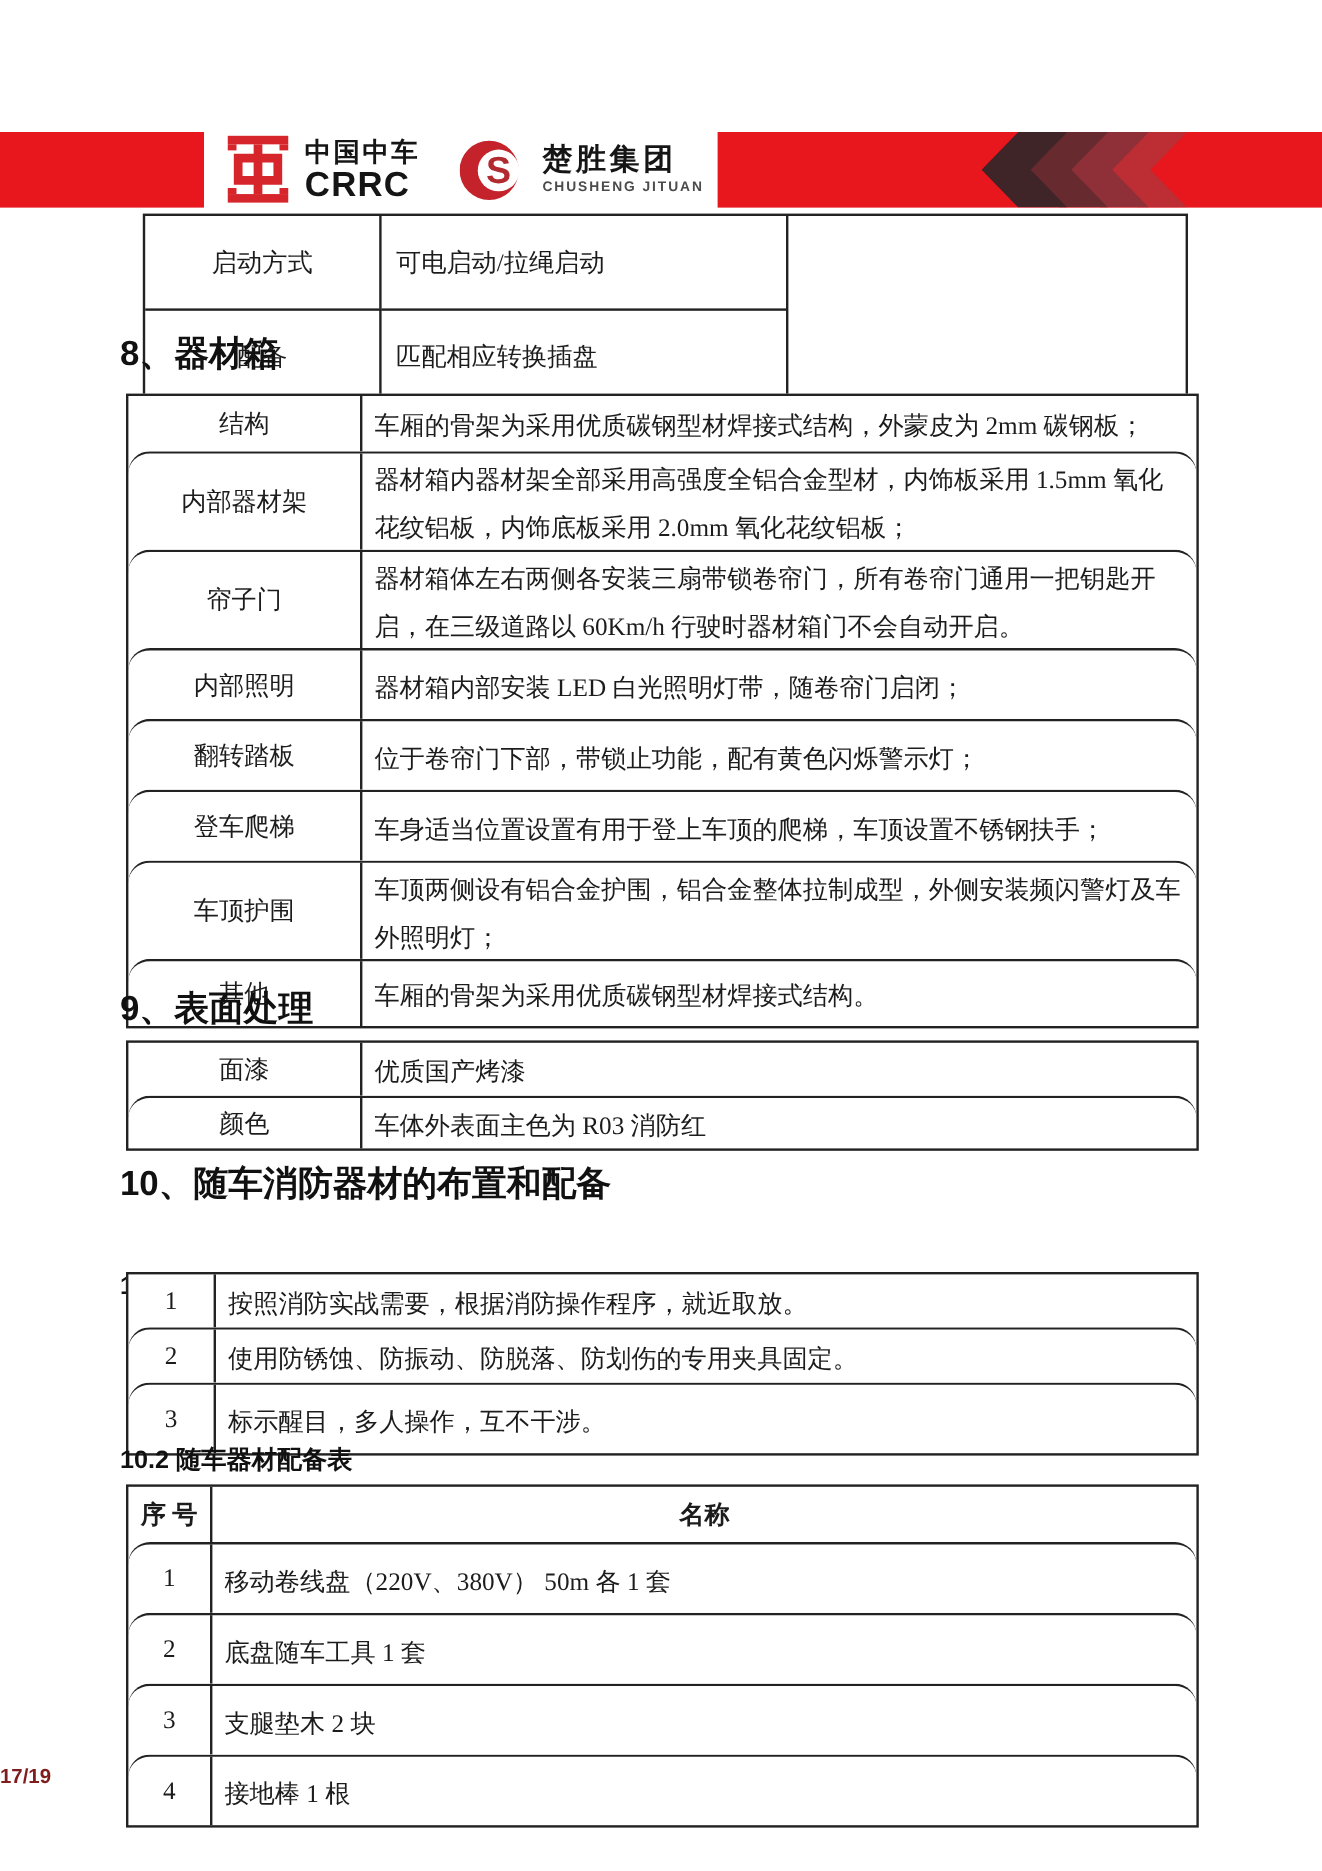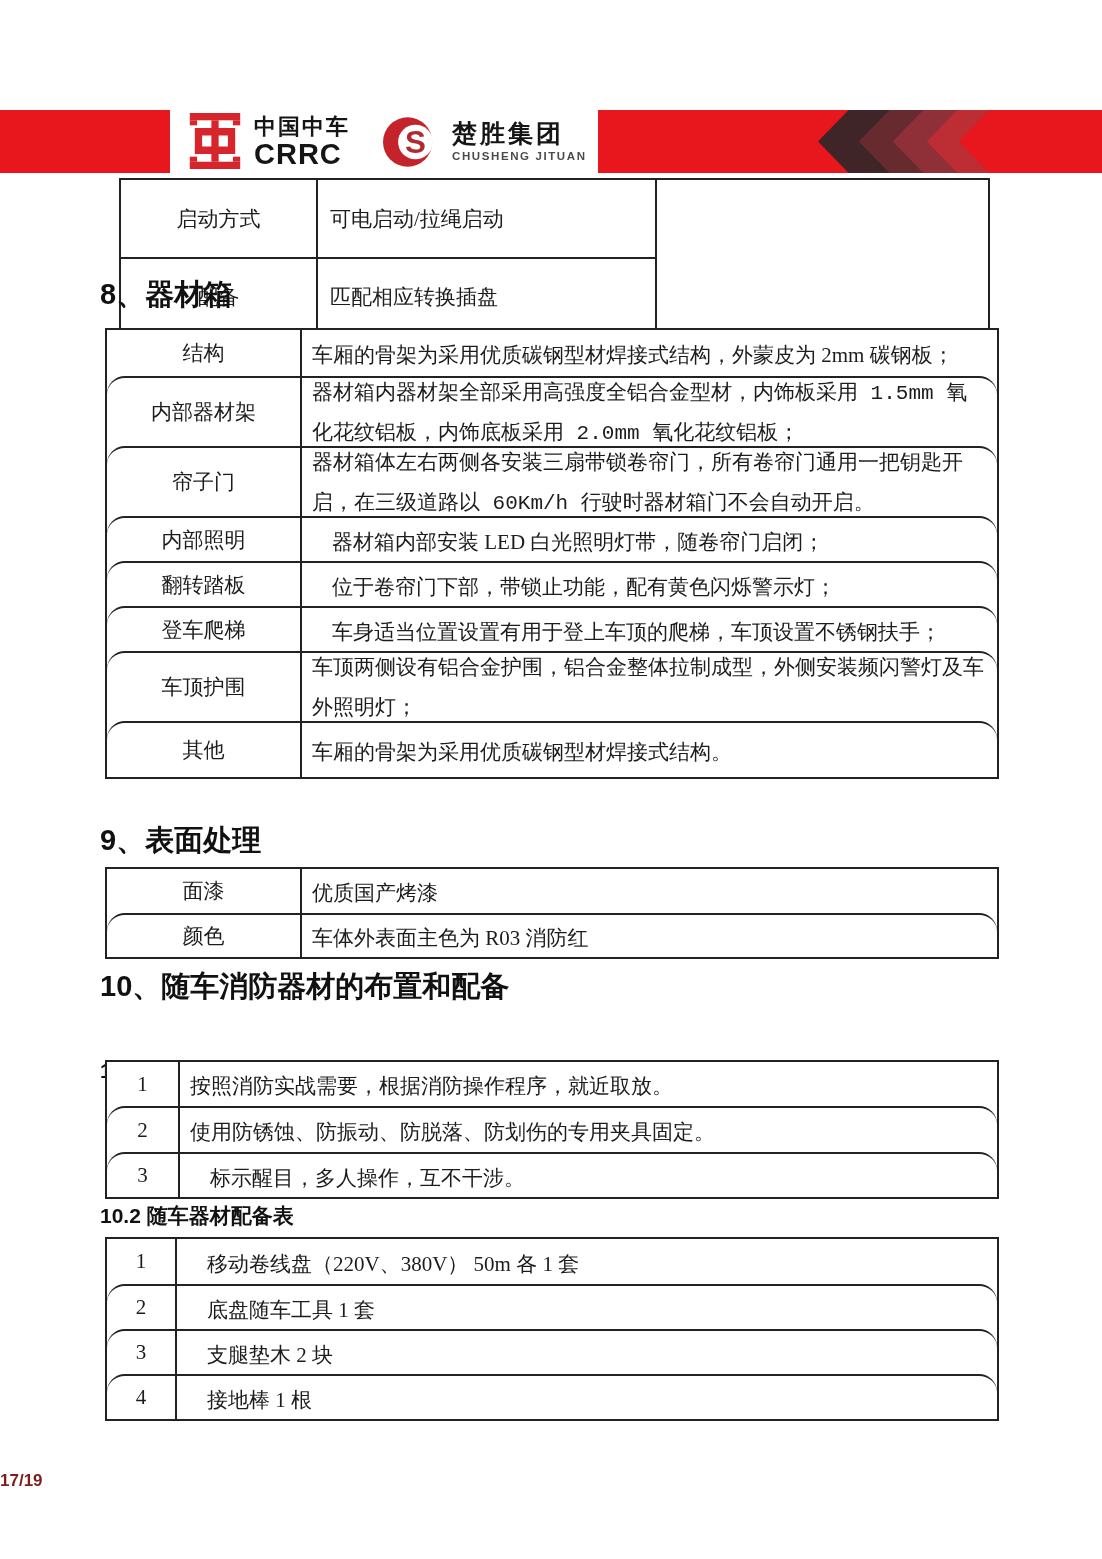--- a/index.html
+++ b/index.html
@@ -25,21 +25,21 @@
   .cs-cn{font-size:25px;font-weight:900;color:#151515;letter-spacing:3px;line-height:30px;}
   .cs-en{font-size:11.5px;font-weight:700;color:#4b4b4b;letter-spacing:1.6px;line-height:16px;}
 
   
   .tbl{position:absolute;left:105px;width:894px;border:2px solid #222;box-sizing:border-box;background:#fff;}
   .row{display:flex;border-top:2px solid #222;box-sizing:border-box;border-radius:18px;}
   .row:first-child{border-top:0;}
   .lc{width:195px;flex:0 0 auto;border-right:2px solid #222;box-sizing:border-box;
       display:flex;align-items:center;justify-content:center;font-size:21px;}
   .vc{flex:1;display:flex;align-items:center;padding:4px 12px 0 10px;font-size:21px;line-height:40px;}
-  .r44{height:44px;} .r45{height:45px;gap:20px;} .r46{height:46px;} .r56{height:56px;} .r82{height:70px;font-family:Liberation Mono, monospace;}
+  .r44{height:44px;} .r45{height:59px;} .r46{height:46px;} .r56{height:56px;} .r82{height:82px;}
 
   
   .t-top{position:absolute;left:119px;top:133px;width:871px;height:158px;border:2px solid #222;
          box-sizing:border-box;display:grid;grid-template-columns:197px 337px 1fr;grid-template-rows:77px 77px;}
   .t-top .c{display:flex;align-items:center;box-sizing:border-box;font-size:21px;}
   .t-top .lab{justify-content:center;border-right:2px solid #222;}
   .t-top .val{padding-left:12px;}
   .t-top .t2{border-top:2px solid #222;}
   .t-top .merged{grid-column:3/4;grid-row:1/3;border-left:2px solid #222;}
 
@@ -169,20 +169,24 @@
       <div class="vc">使用防锈蚀、防振动、防脱落、防划伤的专用夹具固定。</div>
     </div>
     <div class="row r45">
       <div class="lc num-col">3</div>
       <div class="vc">标示醒目，多人操作，互不干涉。</div>
     </div>
   </div>
 
   <div class="h-sub" style="top:1157px;">10.2 随车器材配备表</div>
   <div class="tbl t102" style="top:1192px;">
+    <div class="row r46">
+      <div class="lc num-col head-num">序 号</div>
+      <div class="vc head-name">名称</div>
+    </div>
     <div class="row r45">
       <div class="lc num-col">1</div>
       <div class="vc">移动卷线盘（220V、380V） 50m 各 1 套</div>
     </div>
     <div class="row r45">
       <div class="lc num-col">2</div>
       <div class="vc">底盘随车工具 1 套</div>
     </div>
     <div class="row r45">
       <div class="lc num-col">3</div>

